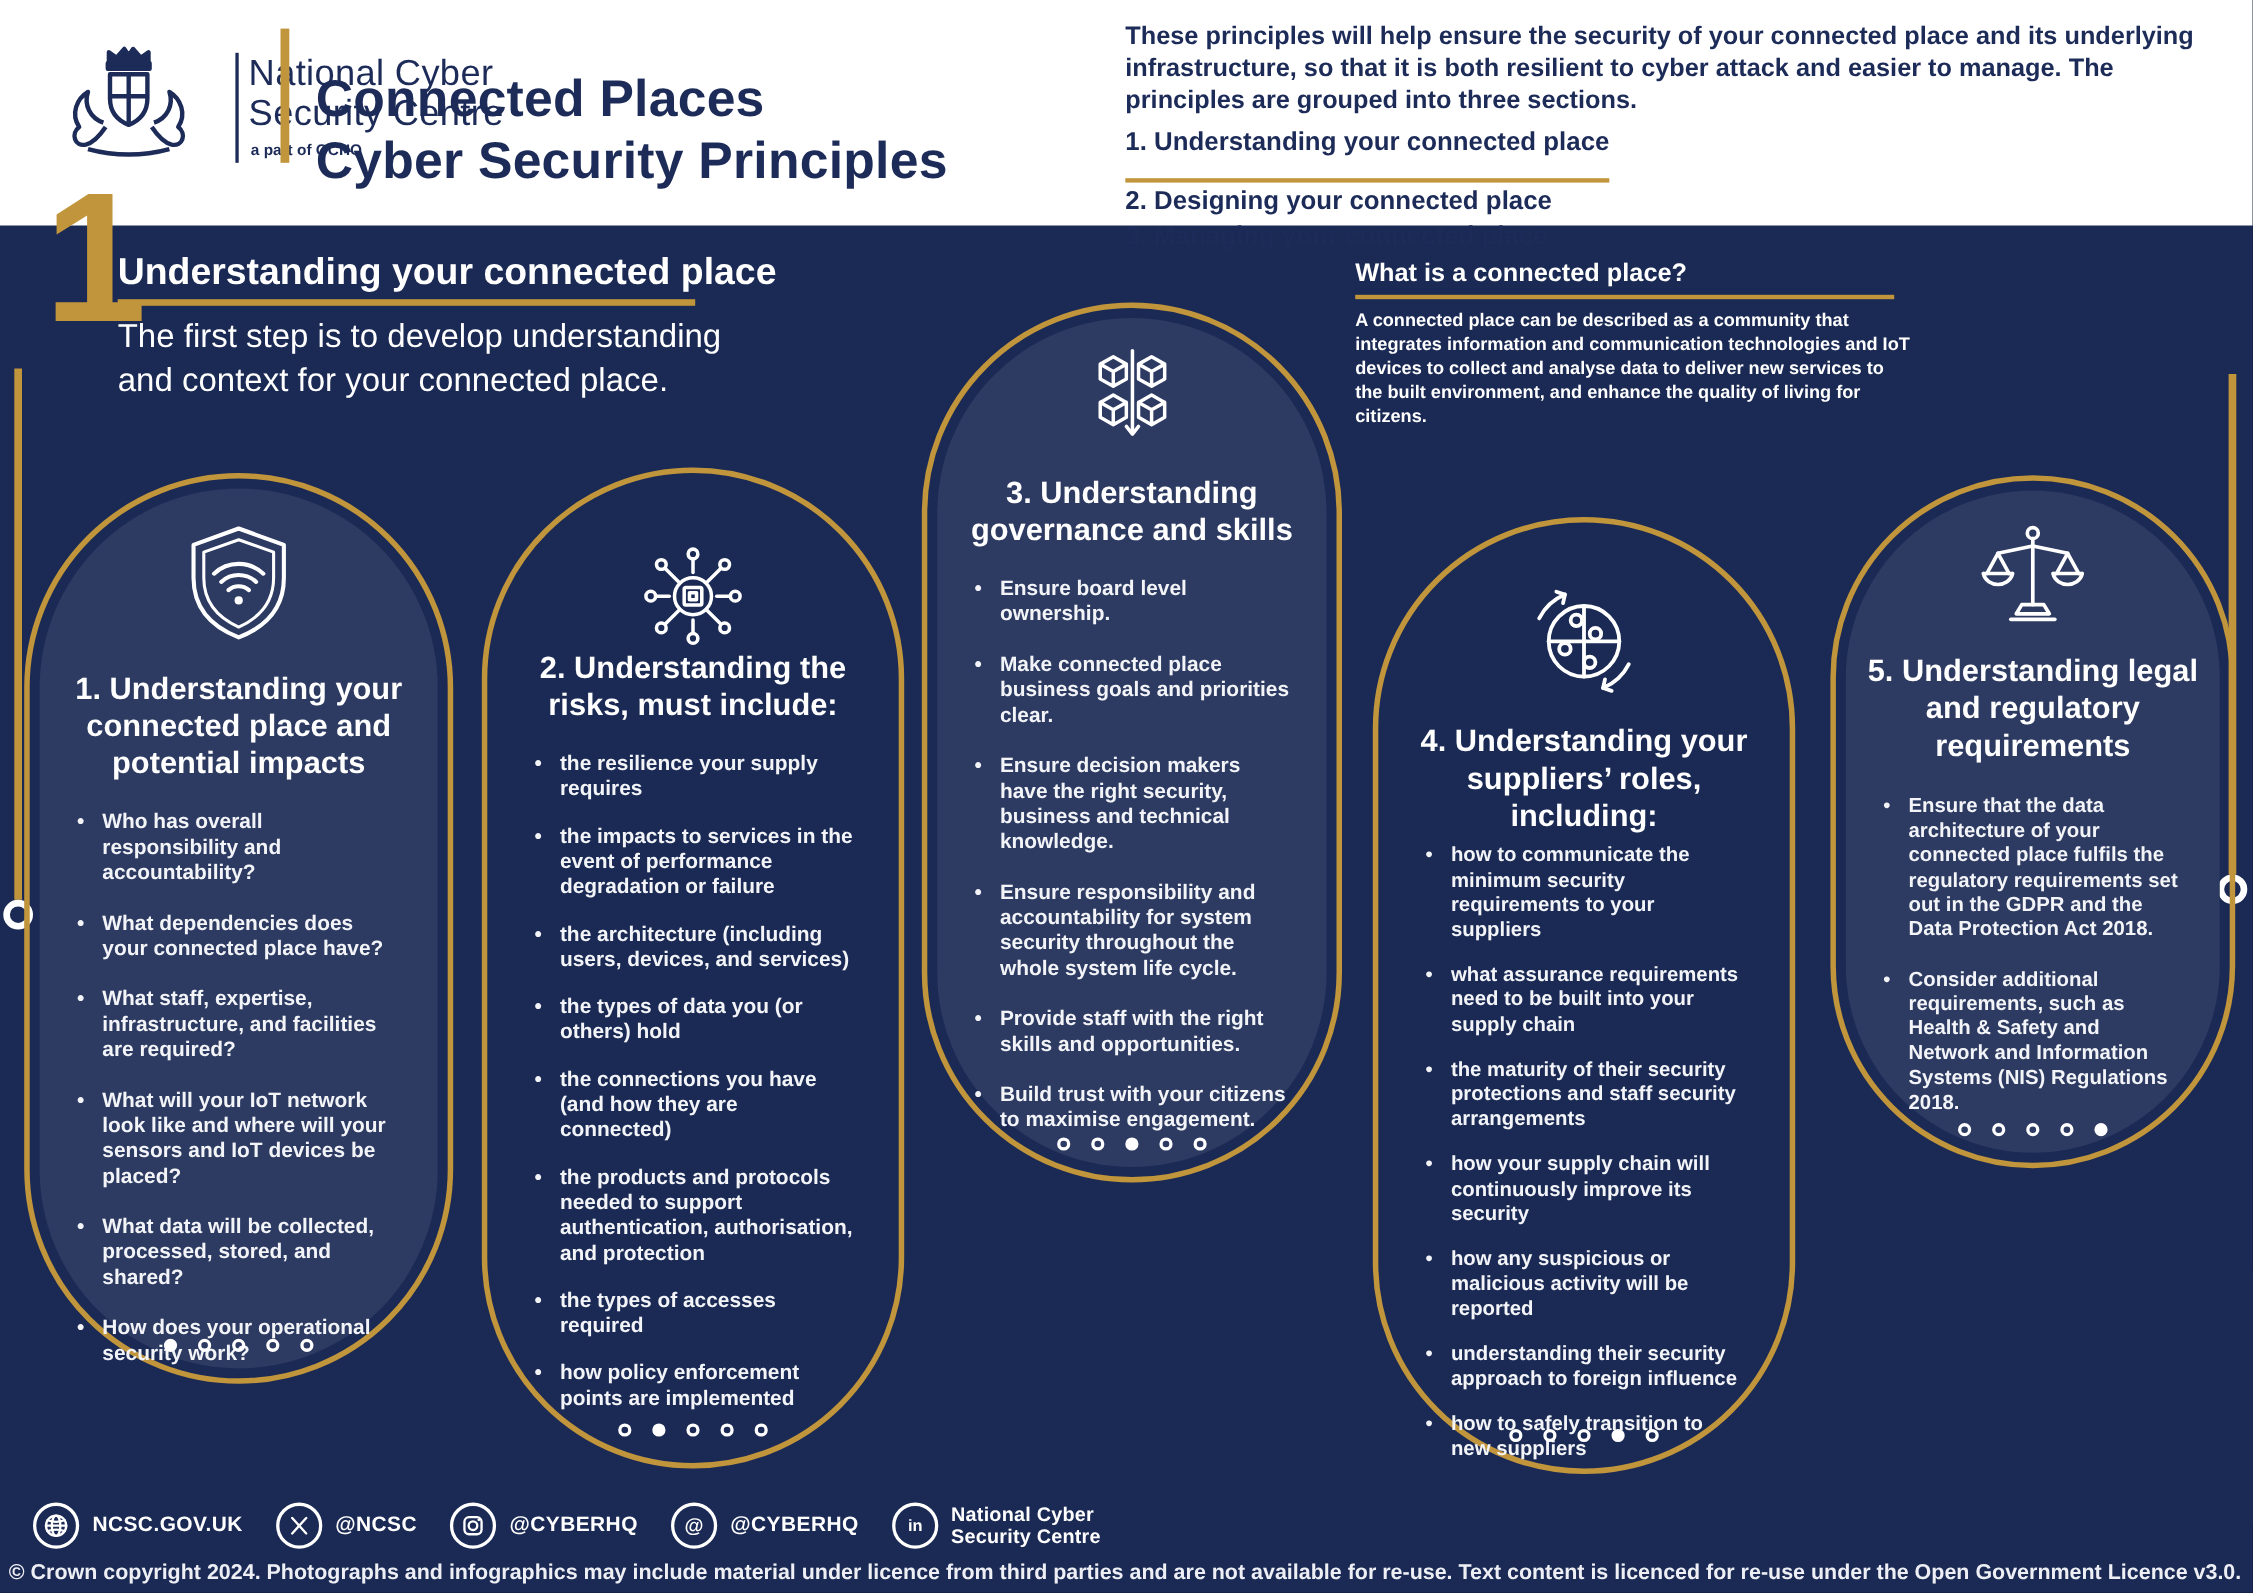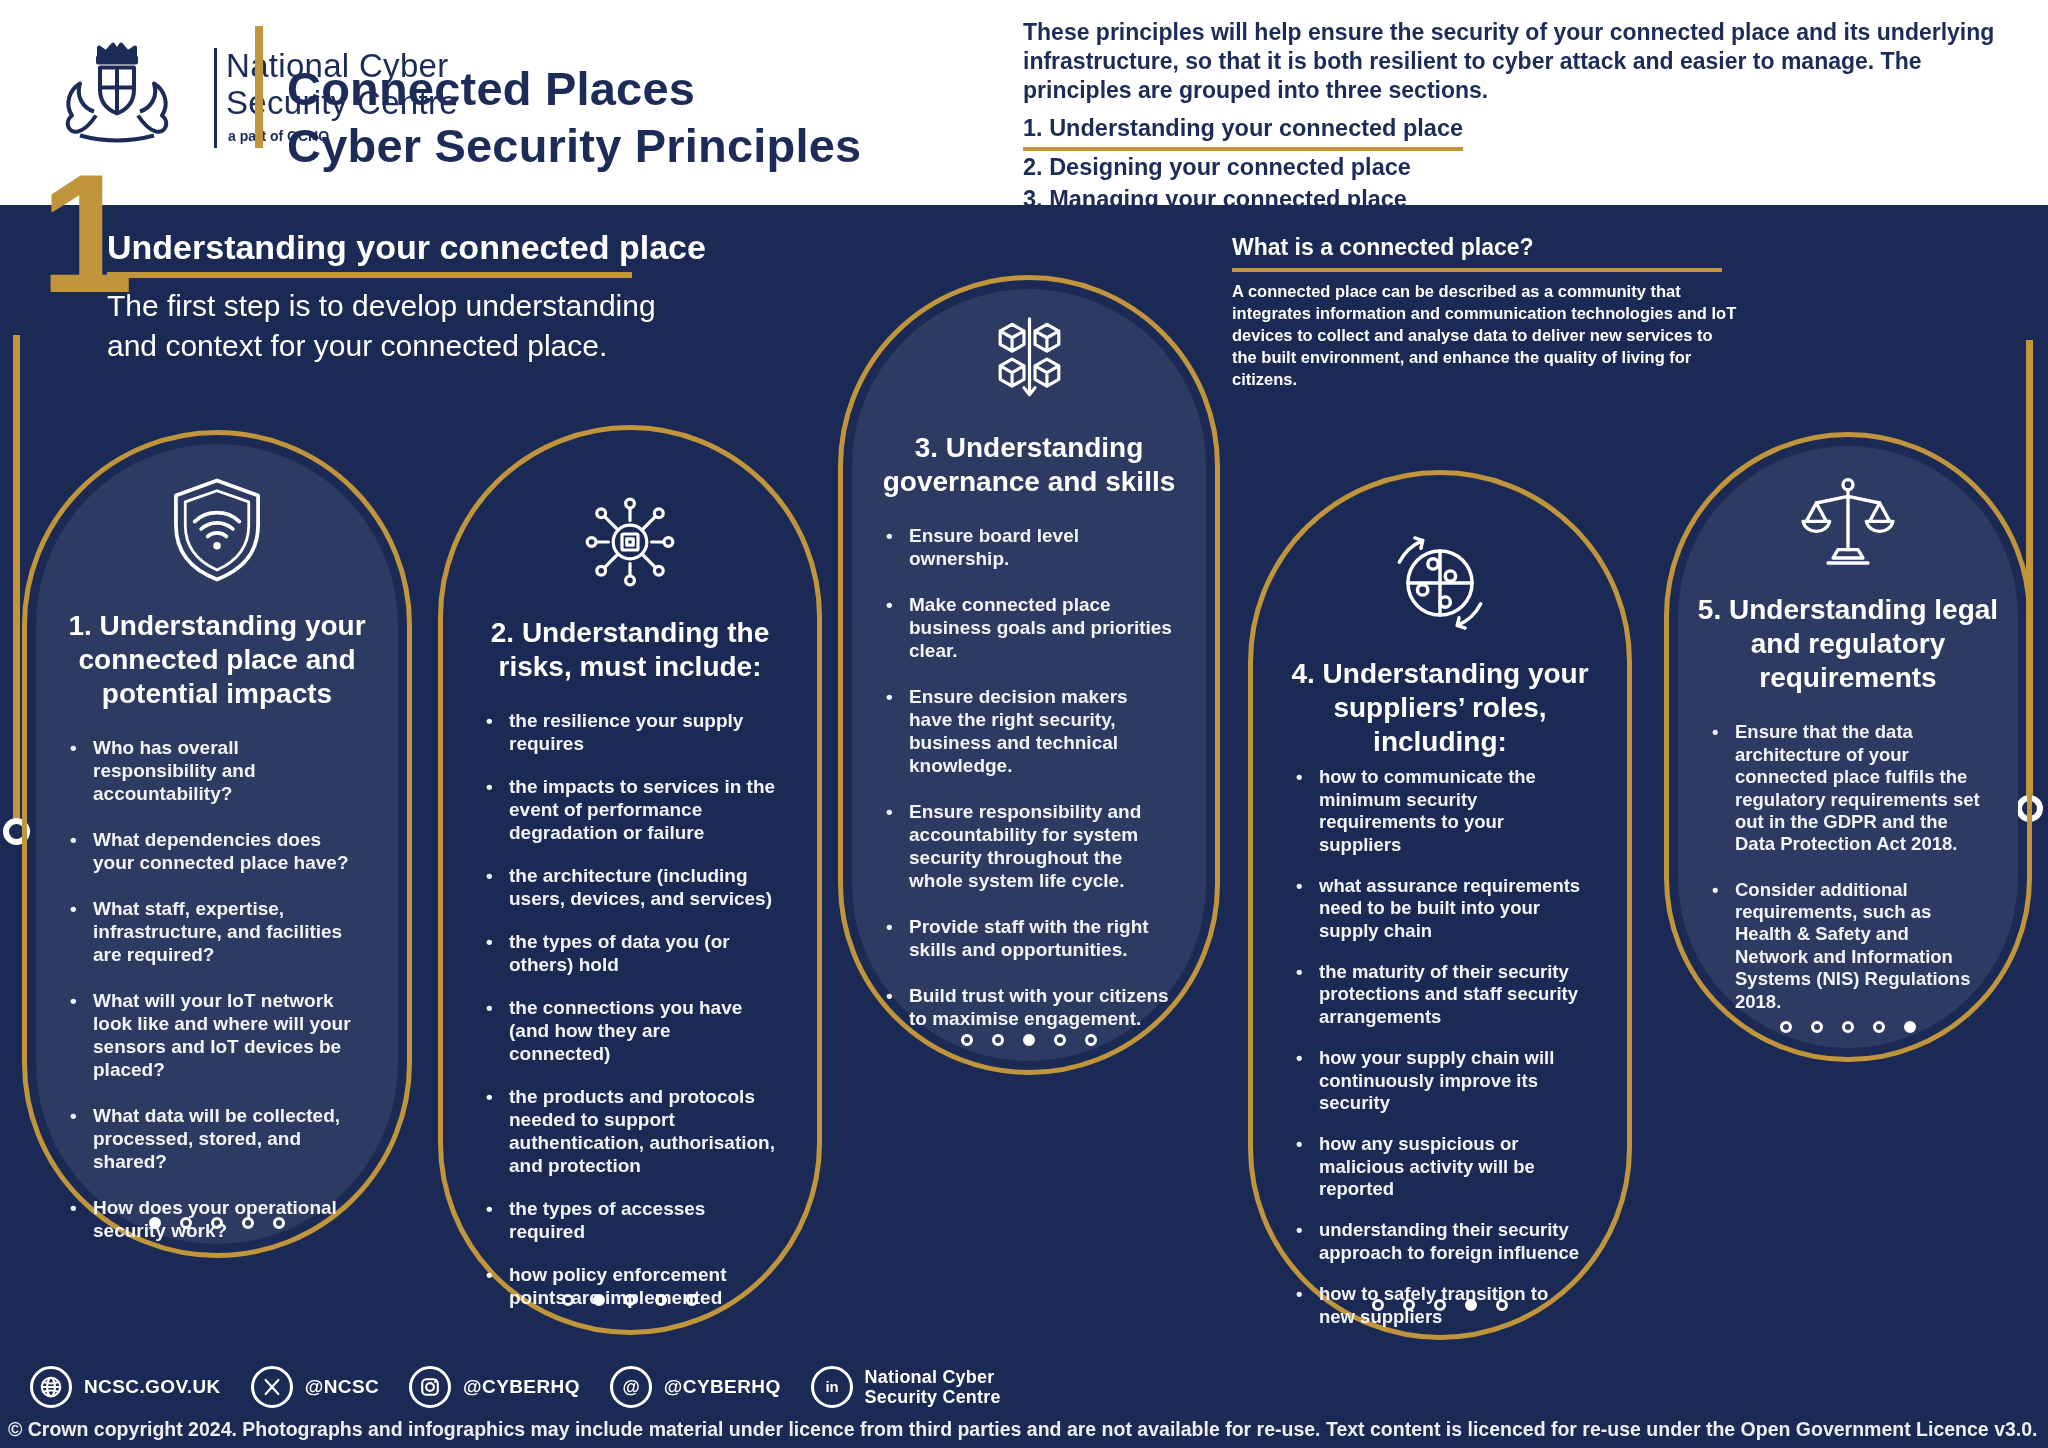--- a/index.html
+++ b/index.html
@@ -10,21 +10,21 @@
   .crest{position:absolute;left:42px;top:40px;}
   .logo-sep{position:absolute;left:214px;top:48px;width:3px;height:100px;background:#1C2B58;}
   .logo-text{position:absolute;left:226px;top:48px;font-size:33px;line-height:1.12;font-weight:400;letter-spacing:.3px;}
   .logo-tag{position:absolute;left:228px;top:128px;font-size:14px;font-weight:700;}
   .gold-divider{position:absolute;left:255px;top:26px;width:8px;height:122px;background:#C0953B;}
   .main-title{position:absolute;left:287px;top:30px;font-size:47px;font-weight:800;line-height:1.2;letter-spacing:.2px;}
   .intro-block{position:absolute;left:1023px;top:18px;width:1000px;}
   .intro{font-size:23px;font-weight:700;line-height:1.27;}
   .toc{margin-top:6px;font-size:23.5px;font-weight:700;line-height:1.38;}
   .toc-row{white-space:nowrap;}
-  .toc-row.active .toc-label-wrap{font-weight:800;border-bottom:4px solid #C0953B;padding-bottom:3px;display:inline-block;}
+  .toc-row.active .toc-label-wrap{font-weight:800;border-bottom:4px solid #C0953B;padding-bottom:18px;display:inline-block;}
   
   .numeral{position:absolute;left:40px;top:150px;font-size:168px;font-weight:800;color:#C0953B;line-height:1;}
   .sec-head{position:absolute;left:107px;top:228px;font-size:34px;font-weight:800;}
   .sec-underline{position:absolute;left:107px;top:272px;width:525px;height:6px;background:#C0953B;}
   .sec-sub{position:absolute;left:107px;top:286px;width:560px;font-size:30px;font-weight:400;line-height:1.32;}
   .whatis{position:absolute;left:1232px;top:234px;width:505px;}
   .whatis h2{margin:0;font-size:23px;font-weight:800;}
   .whatis .wu{margin-top:7px;width:490px;height:4px;background:#C0953B;}
   .whatis p{margin:8px 0 0 0;font-size:16.5px;font-weight:700;line-height:1.34;}
   
@@ -44,21 +44,21 @@
   .card-2{left:438px;top:425px;width:384px;height:910px;}
   .card-3{left:838px;top:275px;width:382px;height:800px;}
   .card-4{left:1248px;top:470px;width:384px;height:870px;}
   .card-5{left:1664px;top:432px;width:368px;height:630px;}
   .card-1 .card-icon{margin-top:38px;}
   .card-2 .card-icon{margin-top:64px;}
   .card-3 .card-icon{margin-top:34px;}
   .card-4 .card-icon{margin-top:56px;}
   .card-5 .card-icon{margin-top:36px;}
   .card-1 .card-title{margin-top:24px;}
-  .card-2 .card-title{margin-top:26px;}
+  .card-2 .card-title{}
   .card-3 .card-title{margin-top:22px;}
   .card-4 .card-title{margin-top:22px;}
   .card-5 .card-title{margin-top:20px;}
   .card-1 .card-bullets{margin-top:26px;}
   .card-2 .card-bullets{margin-top:26px;}
   .card-3 .card-bullets{margin-top:26px;}
   .card-4 .card-bullets{margin-top:7px;}
   .card-5 .card-bullets{margin-top:26px;}
   .card-2 .card-bullets li{margin-bottom:20px;}
   .card-4 .card-bullets li{margin-bottom:19px;font-size:18.5px;}

